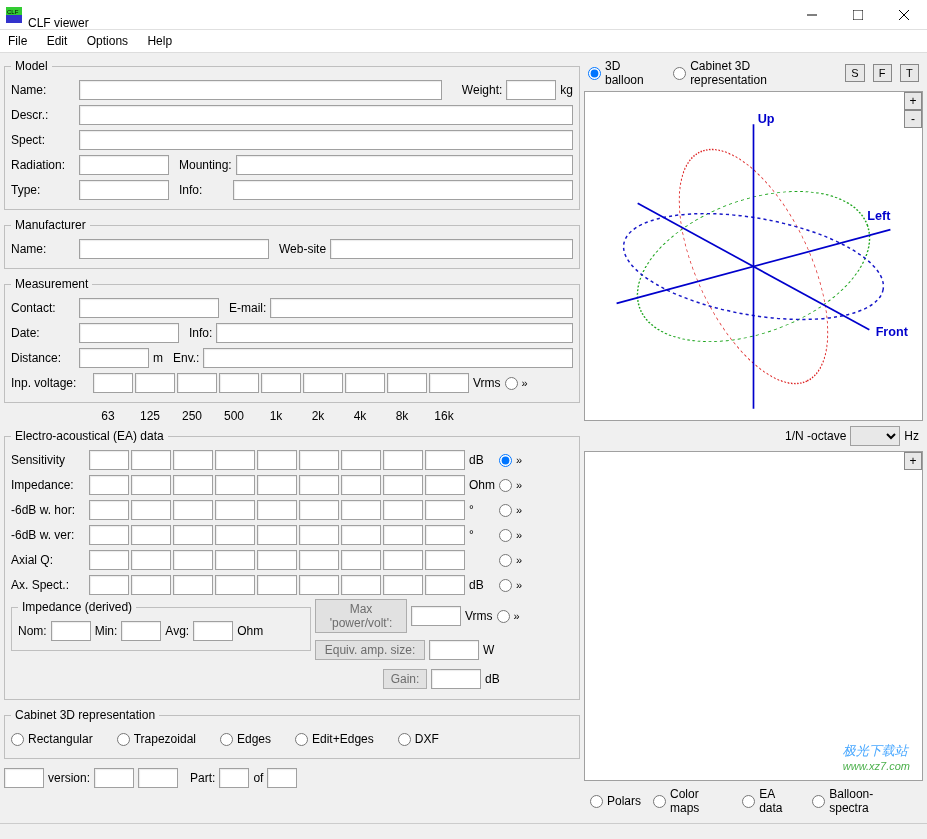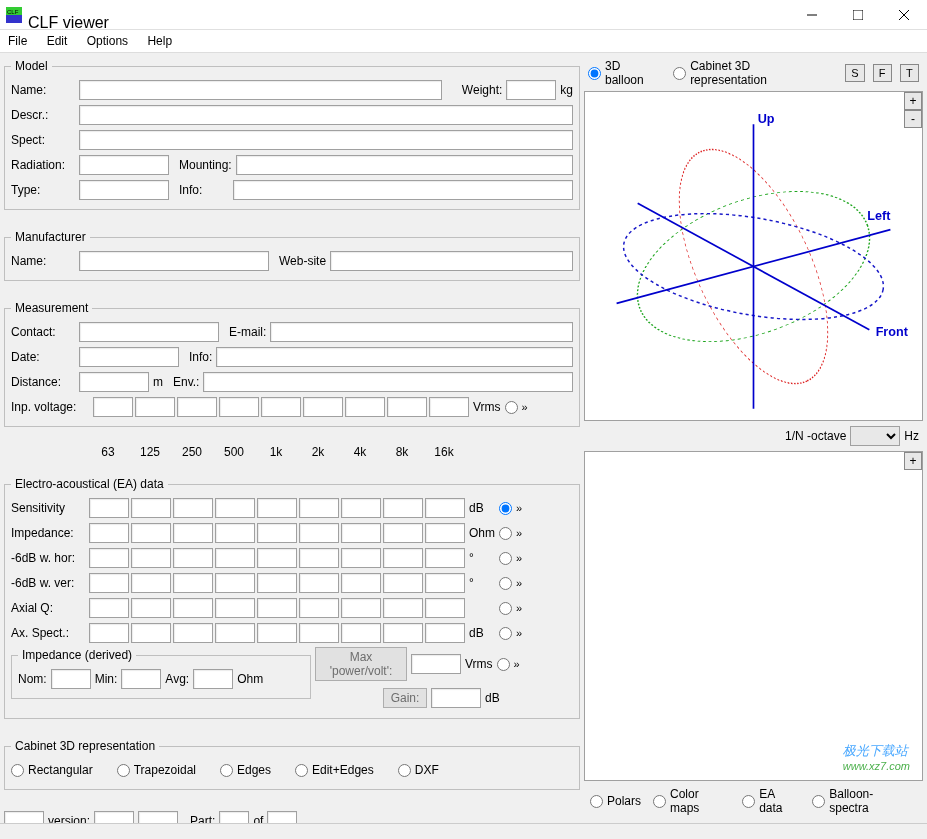--- a/index.html
+++ b/index.html
@@ -1,25 +1,25 @@
 <!DOCTYPE html>
 <html><head>
 <meta charset="utf-8">
 <style>
 * { box-sizing: border-box; margin: 0; padding: 0; }
 body { font-family: "Segoe UI", Tahoma, sans-serif; font-size: 12px; background: #f0f0f0; color: #000; width: 927px; height: 839px; overflow: hidden; display: flex; flex-direction: column; }
 .titlebar { background: #fff; height: 30px; display: flex; align-items: center; padding: 0 0 0 6px; border-bottom: 1px solid #e0e0e0; }
 .titlebar-icon { width: 16px; height: 16px; margin-right: 6px; display: inline-flex; }
-.titlebar-title { flex: 1; font-size: 16px; margin-top: 17px; }
+.titlebar-title { flex: 1; font-size: 12px; margin-top: 17px; }
 .winbtn { width: 46px; height: 30px; display: flex; align-items: center; justify-content: center; color: #333; }
 .winbtn svg { width: 10px; height: 10px; }
 .menubar { background: #fff; padding: 4px 8px; border-bottom: 1px solid #ddd; }
 .menubar span { margin-right: 16px; }
 .main { display: flex; flex: 1; padding: 4px; gap: 4px; overflow: hidden; }
-.leftcol { width: 576px; display: flex; flex-direction: column; gap: 16px; }
+.leftcol { width: 576px; display: flex; flex-direction: column; gap: 4px; }
 .rightcol { flex: 1; display: flex; flex-direction: column; gap: 2px; }
 fieldset { border: 1px solid #bfbfbf; padding: 4px 6px 6px 6px; margin: 2px 0; position: relative; }
 fieldset > legend { padding: 0 4px; font-size: 12px; color: #000; }
 .row { display: flex; align-items: center; gap: 4px; min-height: 24px; margin: 1px 0; }
 .lbl { min-width: 64px; }
 input[type=text] { height: 20px; border: 1px solid #a0a0a0; background: #fff; padding: 0 2px; font: inherit; box-shadow: inset 1px 1px 1px rgba(0,0,0,.08); }
 .highlight { border: 2px solid #0078d7; }
 .cellrow { display: flex; gap: 2px; align-items: center; }
 .cell { width: 40px; height: 20px; }
 .freqhdr { display: flex; gap: 2px; margin-left: 84px; align-items: flex-end; }
@@ -294,20 +294,25 @@
         </fieldset>
         <div style="flex:1;display:flex;flex-direction:column;gap:3px">
           <div class="row">
             <button class="btn" style="width:92px">Max 'power/volt':</button>
             <input type="text" style="width: 50px;">
             <span>Vrms</span>
             <input type="radio" style="">
               <span class="arrows">»</span>
           </div>
           <div class="row">
+            <button class="btn" style="width:110px">Equiv. amp. size:</button>
+            <input type="text" style="width: 50px;">
+            <span>W</span>
+          </div>
+          <div class="row">
             <span style="width:64px"></span>
             <button class="btn" style="width:44px">Gain:</button>
             <input type="text" style="width: 50px;">
             <span>dB</span>
           </div>
         </div>
       </div>
     </fieldset>
 
     <fieldset>

